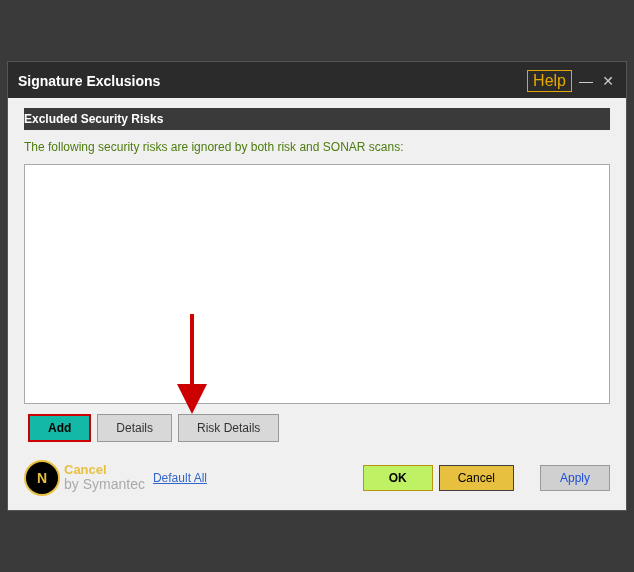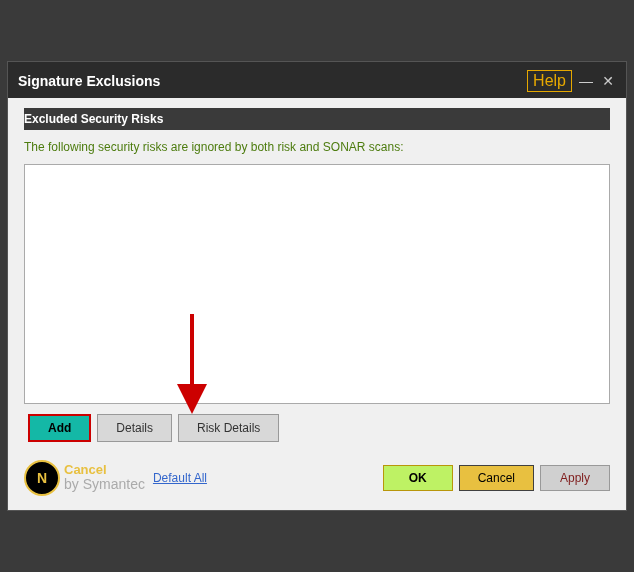--- a/index.html
+++ b/index.html
@@ -115,22 +115,23 @@
     .btn-cancel {
       background: #e8c040;
       border: 1px solid #404040;
       color: #000;
       font-weight: normal;
       min-width: 70px;
     }
     .btn-apply {
       background: #d0d0d0;
       border: 1px solid #999;
-      color: #7f1d1d;
+      color: #1d4ed8;
       min-width: 70px;
+      margin-left: 20px;
     }
     .footer {
       display: flex;
       align-items: center;
       justify-content: space-between;
       padding: 4px 0 0 0;
     }
     .footer-left {
       display: flex;
       align-items: center;

